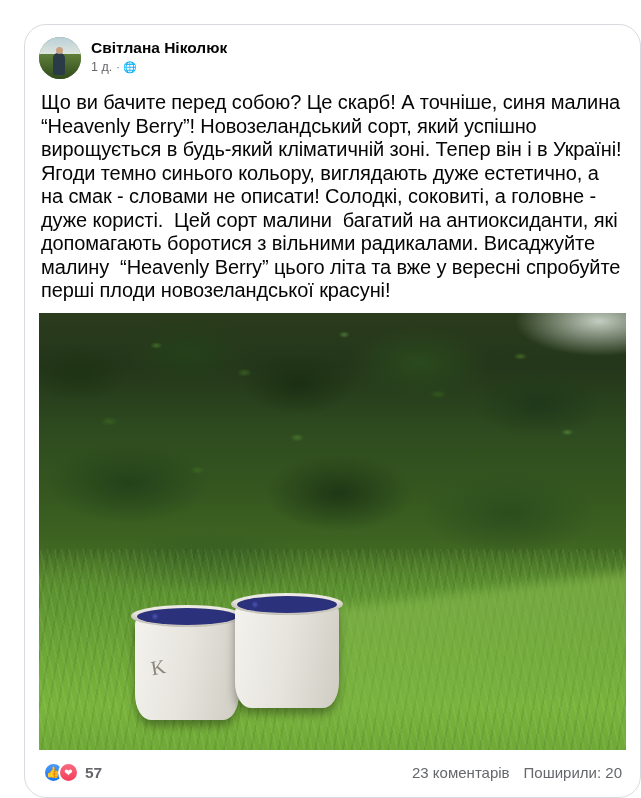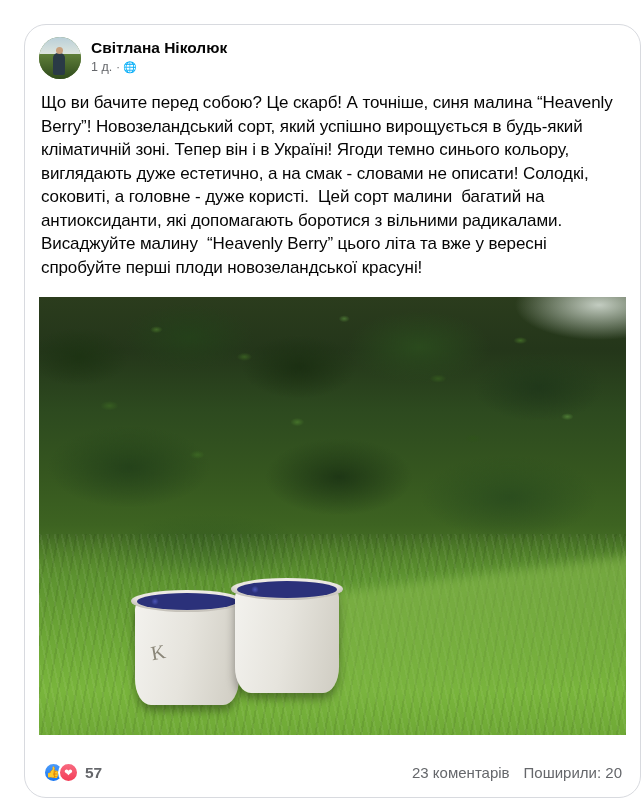--- a/index.html
+++ b/index.html
@@ -93,22 +93,22 @@
     font-size: 12.5px;
     color: #65676b;
     line-height: 15px;
   }
   .globe-dot {
     font-size: 11px;
     color: #65676b;
   }
   
   .post-text {
-    padding: 6px 16px 18px 16px;
-    font-size: 17px;
+    padding: 6px 16px 10px 16px;
+    font-size: 20px;
     line-height: 23.5px;
     color: #050505;
     letter-spacing: -0.1px;
     white-space: pre-wrap;
   }
   
   .photo-wrap {
     position: relative;
     margin: 0 14px;
     height: 438px;

